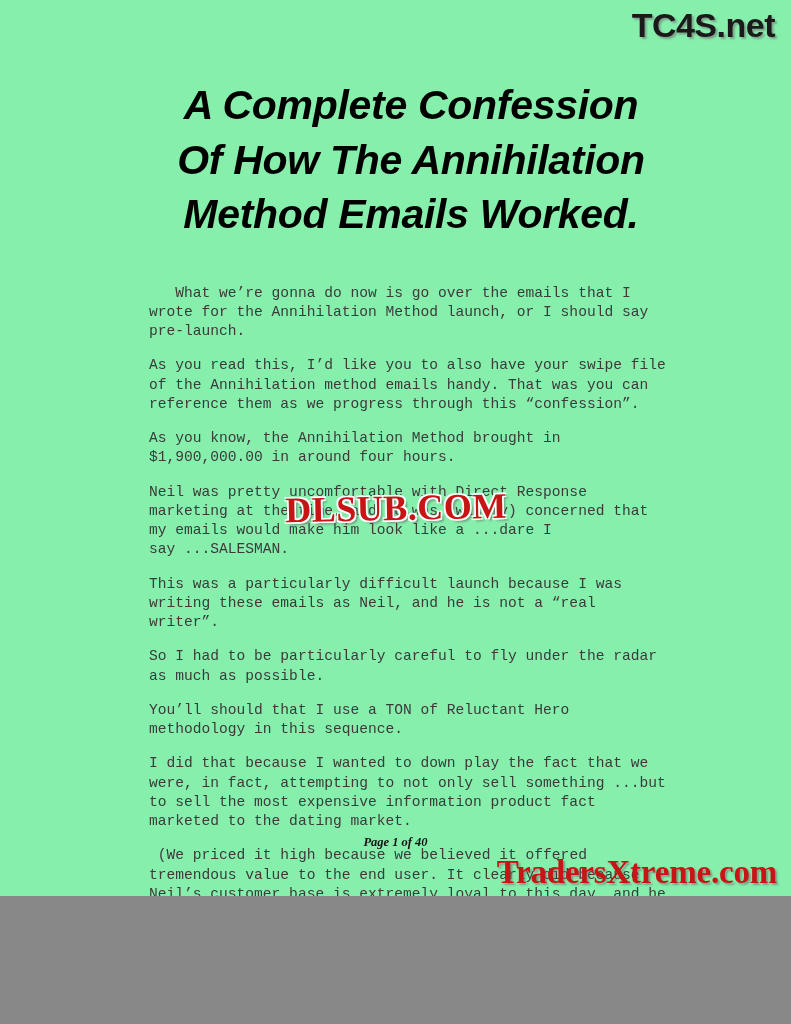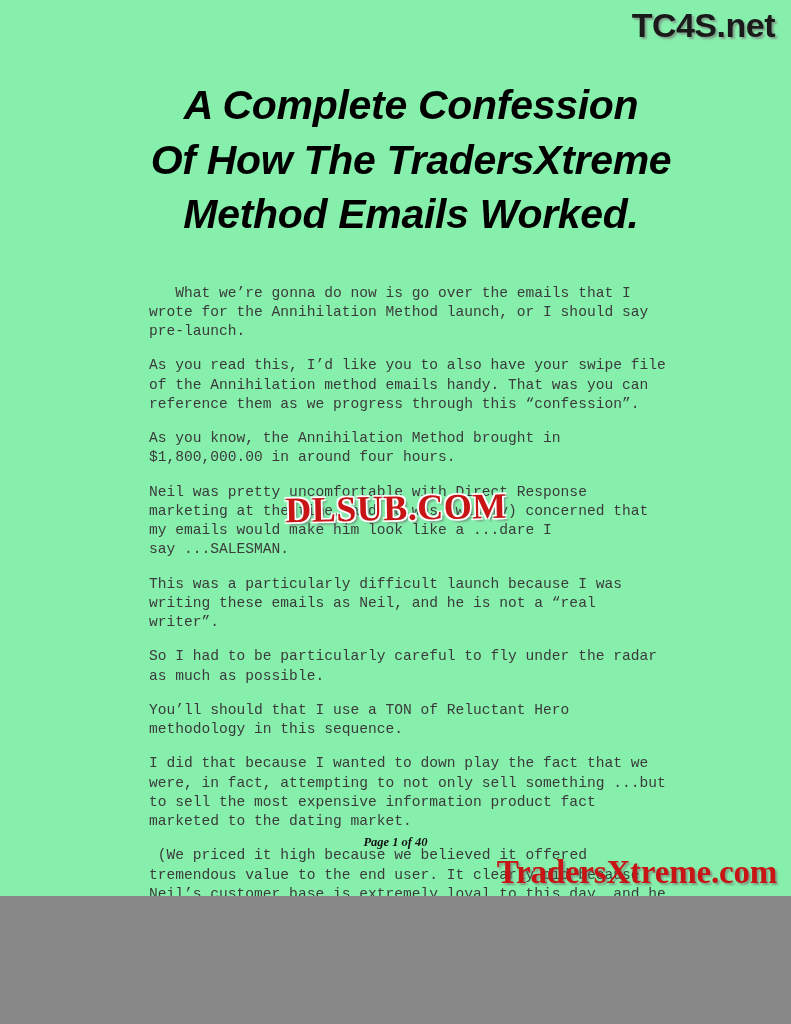--- a/index.html
+++ b/index.html
@@ -102,33 +102,33 @@
 </style>
 </head>
 <body>
 
 <div class="page">
 
   <div class="watermark-top">TC4S.net</div>
 
   <h1 class="title">
     <span class="tl">A Complete Confession</span>
-    <span class="tl">Of How The TradersXtreme</span>
+    <span class="tl">Of How The Annihilation</span>
     <span class="tl">Method Emails Worked.</span>
   </h1>
 
   <div class="body-copy">
     <p>   What we’re gonna do now is go over the emails that I
 wrote for the Annihilation Method launch, or I should say
 pre-launch.</p>
     <p>As you read this, I’d like you to also have your swipe file
 of the Annihilation method emails handy. That was you can
 reference them as we progress through this “confession”.</p>
     <p>As you know, the Annihilation Method brought in
-$1,800,000.00 in around four hours.</p>
+$1,900,000.00 in around four hours.</p>
     <p>Neil was pretty uncomfortable with Direct Response
 marketing at the time, and he was (wisely) concerned that
 my emails would make him look like a ...dare I
 say ...SALESMAN.</p>
     <p>This was a particularly difficult launch because I was
 writing these emails as Neil, and he is not a “real
 writer”.</p>
     <p>So I had to be particularly careful to fly under the radar
 as much as possible.</p>
     <p>You’ll should that I use a TON of Reluctant Hero

